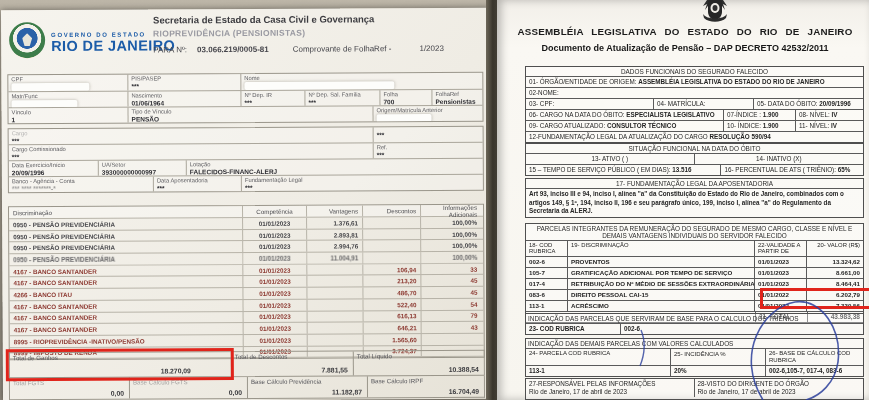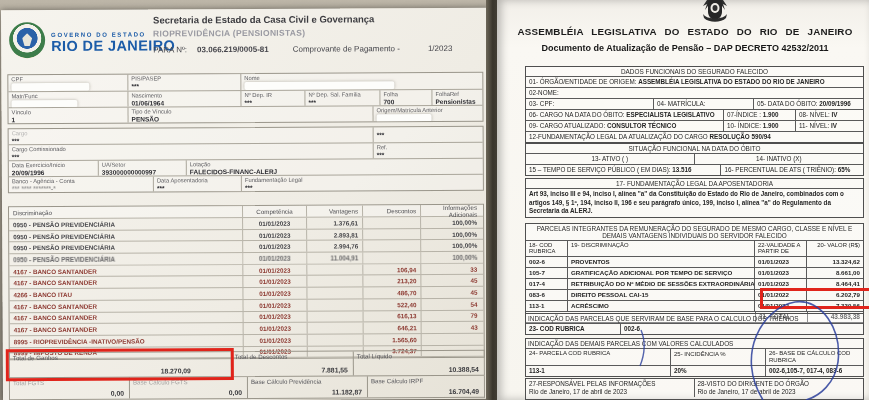--- a/index.html
+++ b/index.html
@@ -108,21 +108,21 @@
         <div class="lp-logo-line1">GOVERNO DO ESTADO</div>
         <div class="lp-logo-line2">RIO DE JANEIRO</div>
       </div>
 
       <div class="lp-head">
         <div class="lp-head-org">Secretaria de Estado da Casa Civil e Governança</div>
         <div class="lp-head-prev">RIOPREVIDÊNCIA (PENSIONISTAS)</div>
         <div class="lp-head-cnpj">
           <span>PARA Nº:</span>
           <span class="sp1">03.066.219/0005-81</span>
-          <span class="sp2">Comprovante de Pagamento -</span>
+          <span class="sp2">Comprovante de FolhaRef -</span>
           <span class="sp3">1/2023</span>
         </div>
       </div>
 
       <div class="igrid" style="top:64px;">
         <div class="irow" style="height:16px;">
           <div class="icell" style="width:120px;">
             <div class="ilab">CPF</div>
             <span class="redact" style="width:78px;"></span>
           </div>

